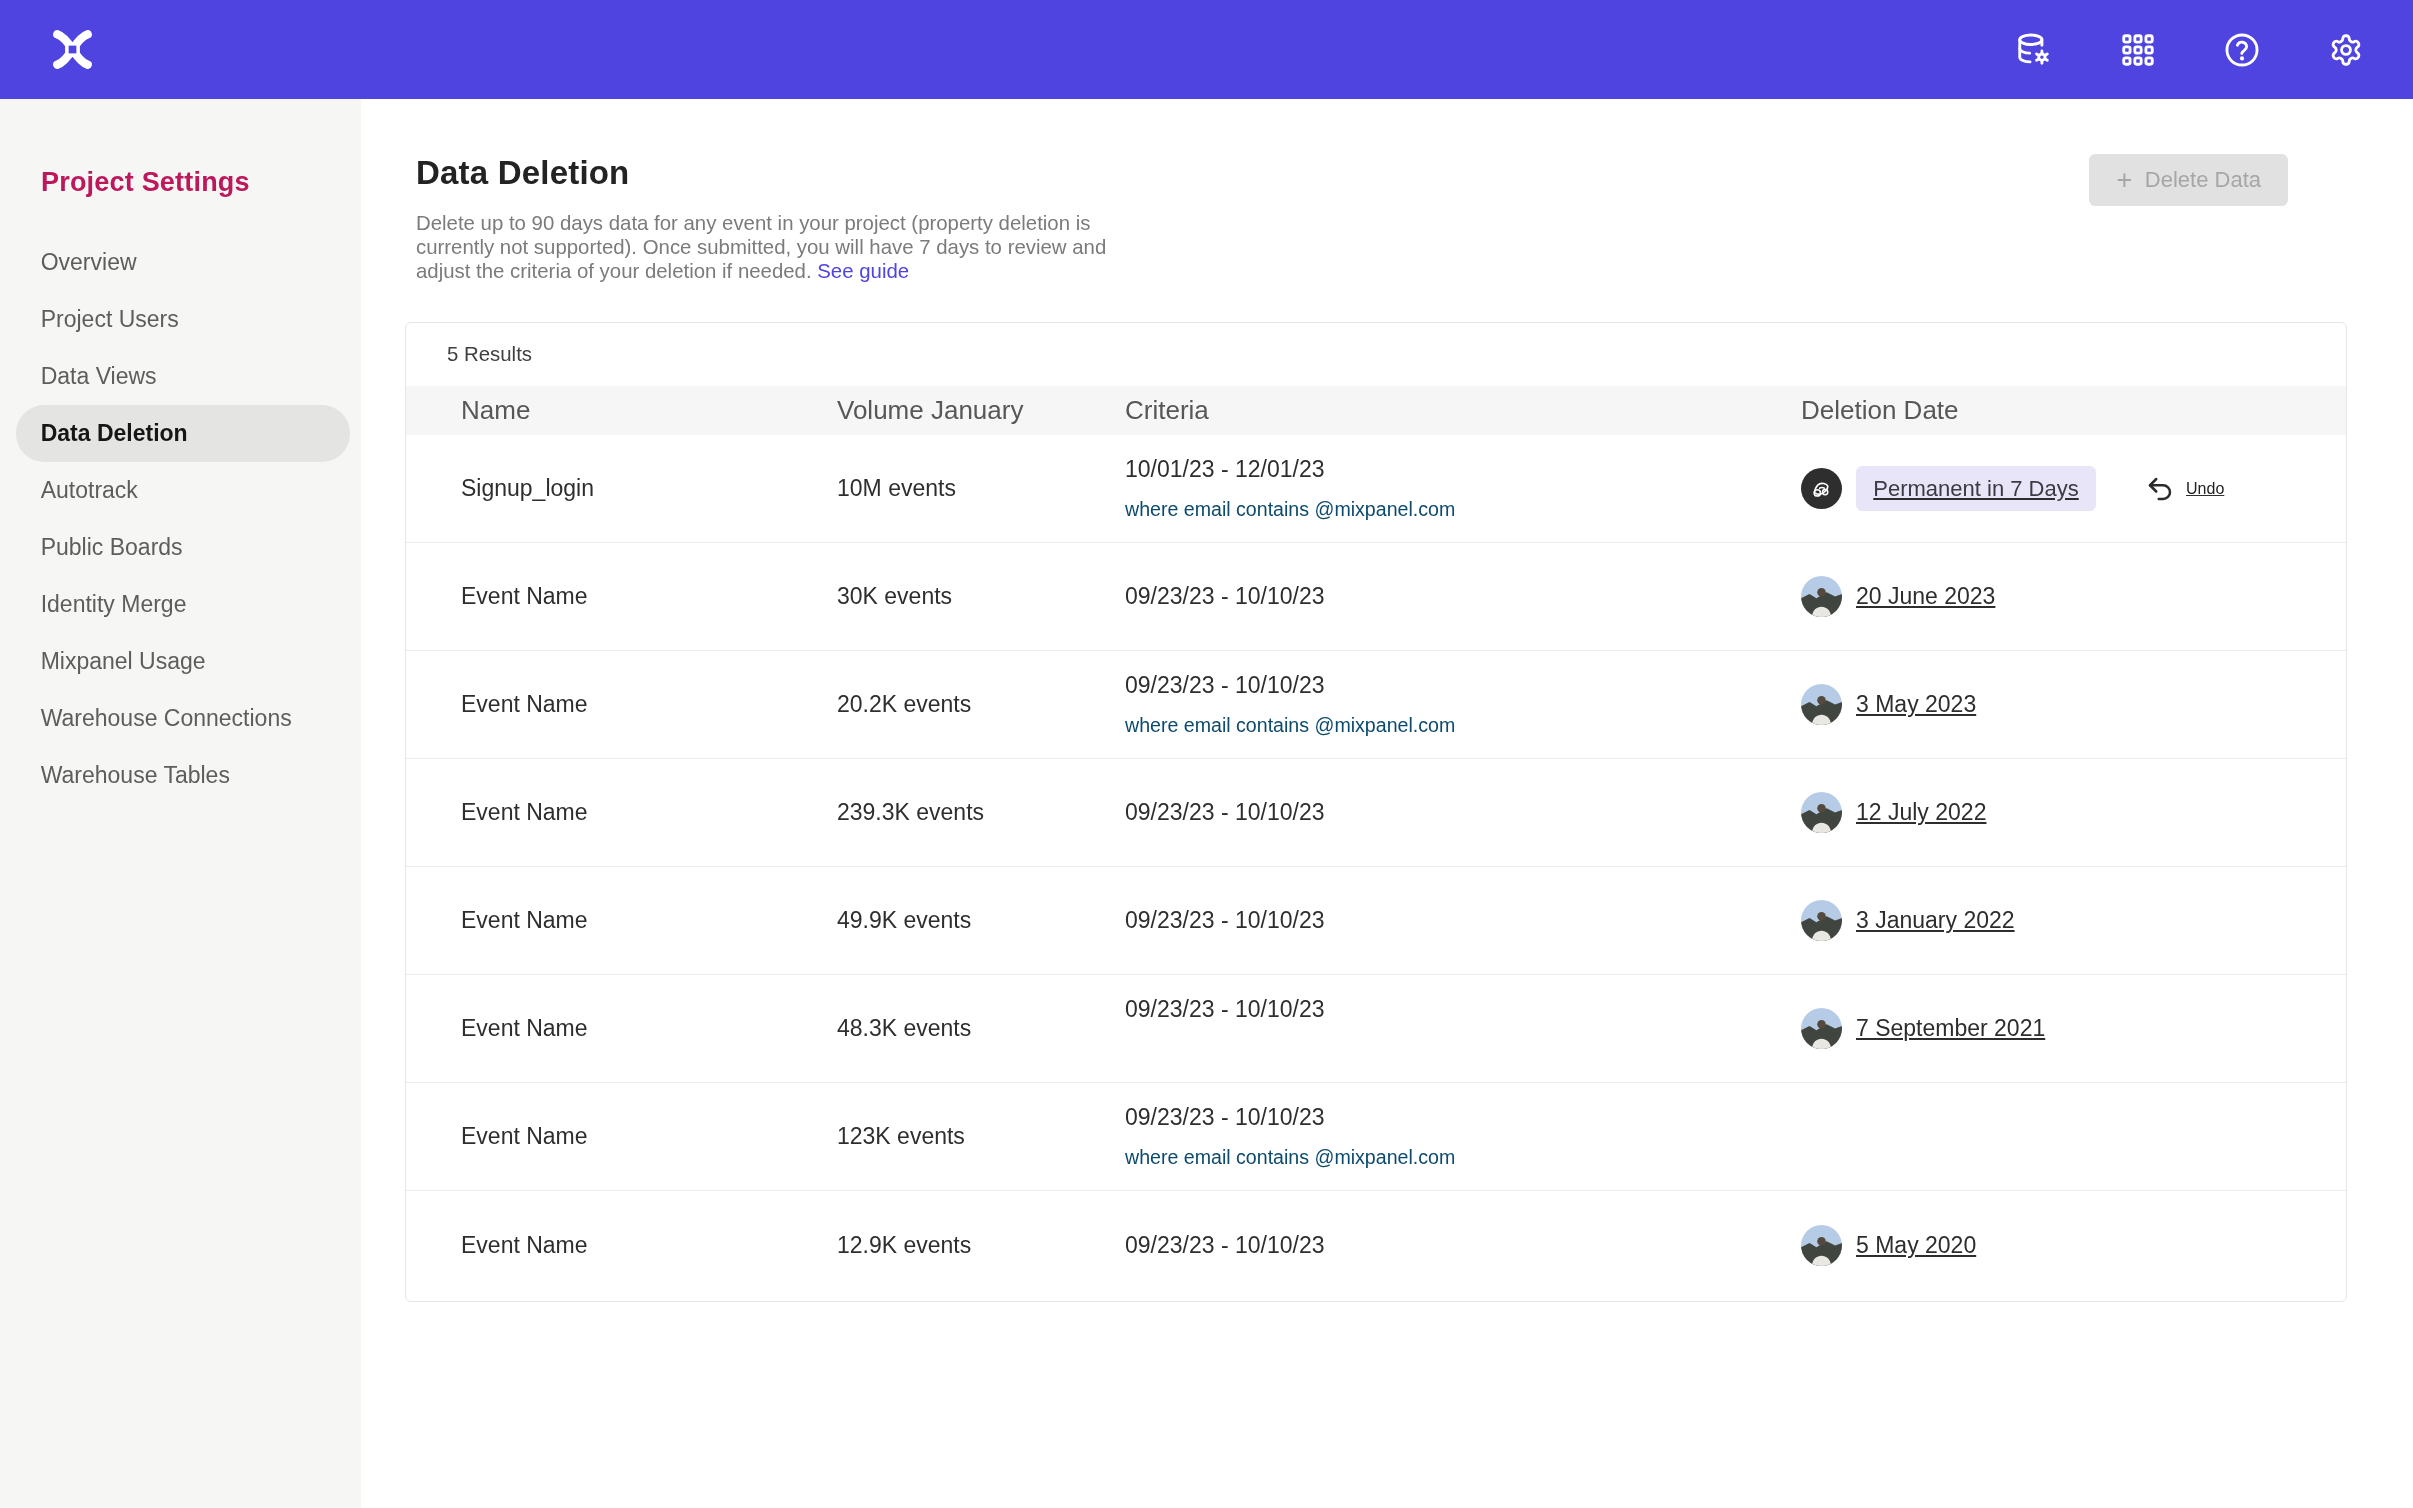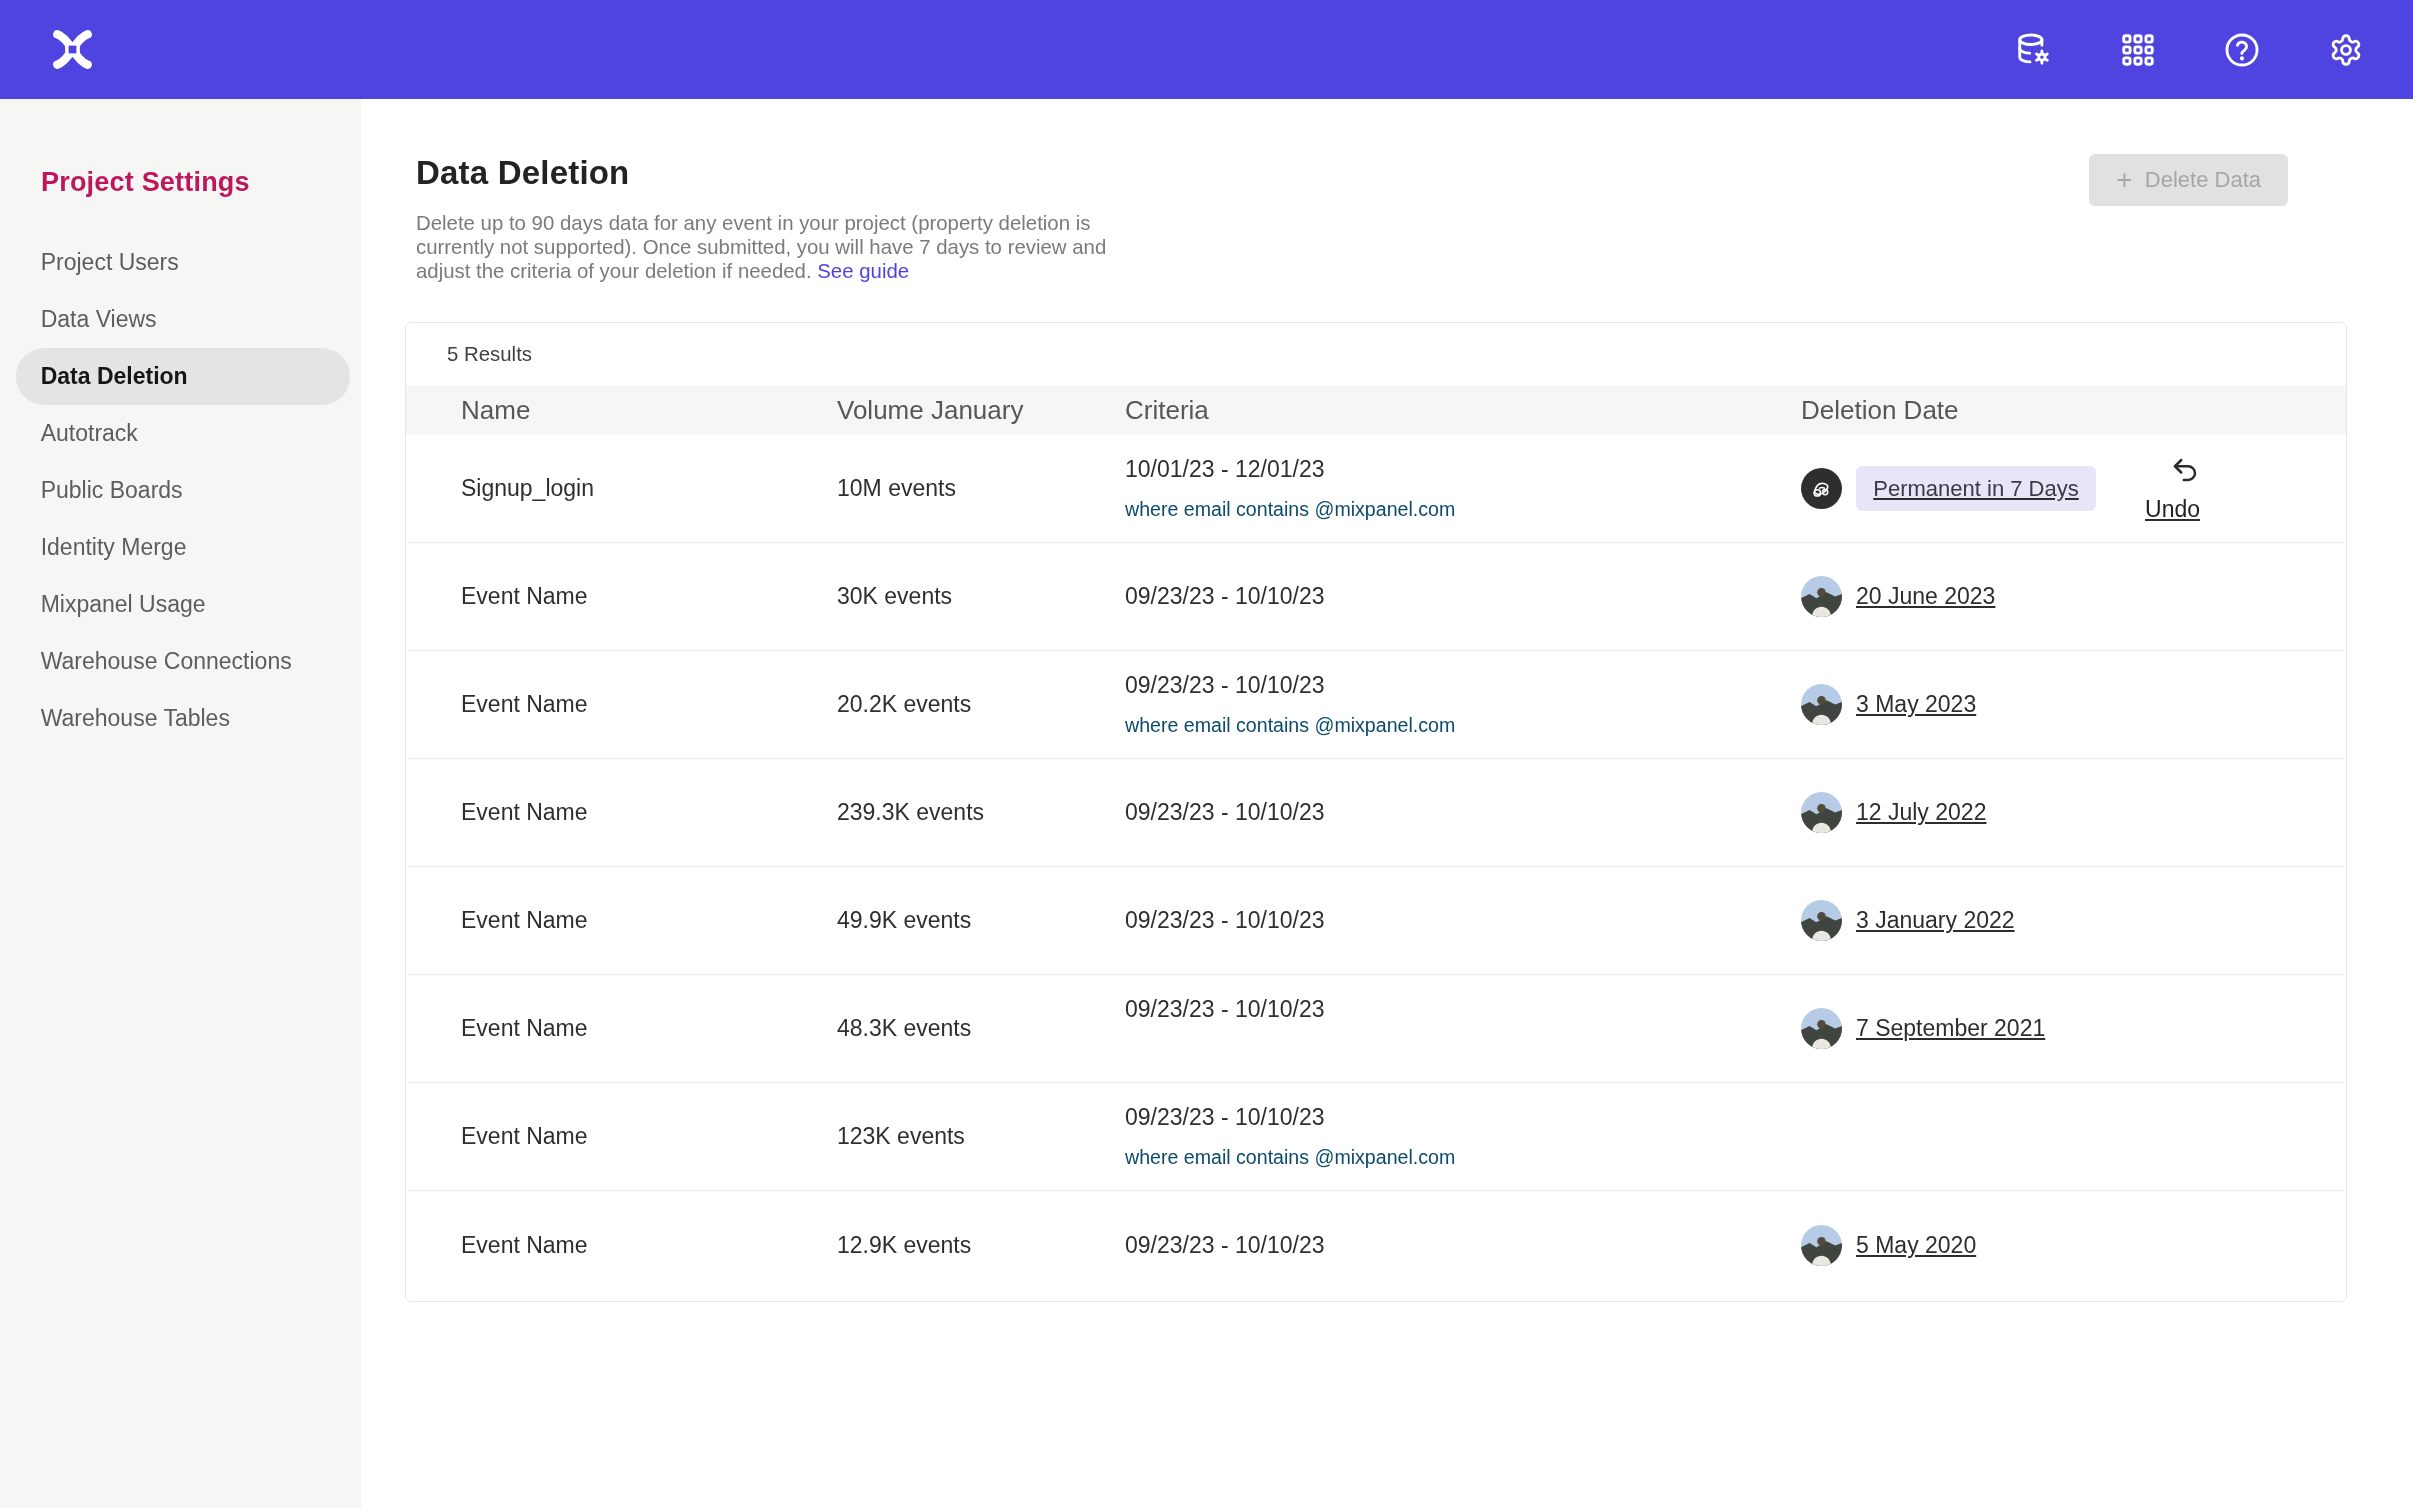--- a/index.html
+++ b/index.html
@@ -88,23 +88,23 @@
   .avatar { width:41px; height:41px; border-radius:50%; overflow:hidden; flex:0 0 41px; position:relative; }
   .avatar-illustration { background:#2e2e2e; display:flex; align-items:center; justify-content:center; }
   .avatar-illustration svg { width:28px; height:28px; stroke:#ffffff; fill:none; stroke-width:2; stroke-linecap:round; }
   .avatar-photo svg { width:41px; height:41px; display:block; }
   .date-text { font-size:23px; color:#2d2d2d; }
   .badge {
     background:#e8e5f9; color:#3a3a42; font-size:22px;
     padding:9.4px 17.3px; border-radius:6.3px; white-space:nowrap;
   }
   .undo-button {
-    display:flex; align-items:flex-end; gap:11px; margin-left:35px;
+    display:flex; align-items:center; gap:11px; margin-left:35px;
     background:none; border:none; cursor:pointer;
-    font-size:23px; font-weight:500; color:#222222; font-family:"Liberation Sans", sans-serif;flex-direction:column;
+    font-size:16px; font-weight:500; color:#222222; font-family:"Liberation Sans", sans-serif;
   }
   .undo-button svg { width:30px; height:30px; stroke:#2b2b2b; fill:none; stroke-width:2; stroke-linecap:round; stroke-linejoin:round; }
 </style>
 </head>
 <body>
 
 <header class="topbar">
   <button class="logo-btn">
     <svg viewBox="0 0 40 40" width="47" height="47">
       <path d="M7 7 Q13 9 20 20 Q27 31 33 33" stroke="#ffffff" stroke-width="7" fill="none" stroke-linecap="round"></path>
@@ -148,20 +148,23 @@
         <path d="M12.22 3h-.44a1.8 1.8 0 0 0-1.8 1.8v.16a1.8 1.8 0 0 1-.9 1.56l-.39.22a1.8 1.8 0 0 1-1.8 0l-.14-.07a1.8 1.8 0 0 0-2.45.65l-.2.35a1.8 1.8 0 0 0 .65 2.45l.14.09a1.8 1.8 0 0 1 .9 1.55v.46a1.8 1.8 0 0 1-.9 1.57l-.14.08a1.8 1.8 0 0 0-.65 2.45l.2.35a1.8 1.8 0 0 0 2.45.66l.14-.08a1.8 1.8 0 0 1 1.8 0l.39.23a1.8 1.8 0 0 1 .9 1.55v.17a1.8 1.8 0 0 0 1.8 1.8h.44a1.8 1.8 0 0 0 1.8-1.8v-.17a1.8 1.8 0 0 1 .9-1.55l.39-.23a1.8 1.8 0 0 1 1.8 0l.14.08a1.8 1.8 0 0 0 2.45-.66l.2-.35a1.8 1.8 0 0 0-.65-2.45l-.14-.08a1.8 1.8 0 0 1-.9-1.57v-.46a1.8 1.8 0 0 1 .9-1.55l.14-.09a1.8 1.8 0 0 0 .65-2.45l-.2-.35a1.8 1.8 0 0 0-2.45-.65l-.14.07a1.8 1.8 0 0 1-1.8 0l-.39-.22a1.8 1.8 0 0 1-.9-1.56V4.8A1.8 1.8 0 0 0 12.22 3z"></path>
         <circle cx="12" cy="12" r="2.8"></circle>
       </svg>
     </button>
   </div>
 </header>
 
 <nav class="sidebar">
   <div class="sidebar-title">Project Settings</div>
   <div class="sidebar-nav">
+  <button class="side-item">
+    <span>Overview</span>
+  </button>
 
   <button class="side-item">
     <span>Project Users</span>
   </button>
 
   <button class="side-item">
     <span>Data Views</span>
   </button>
 
   <button class="side-item active">

